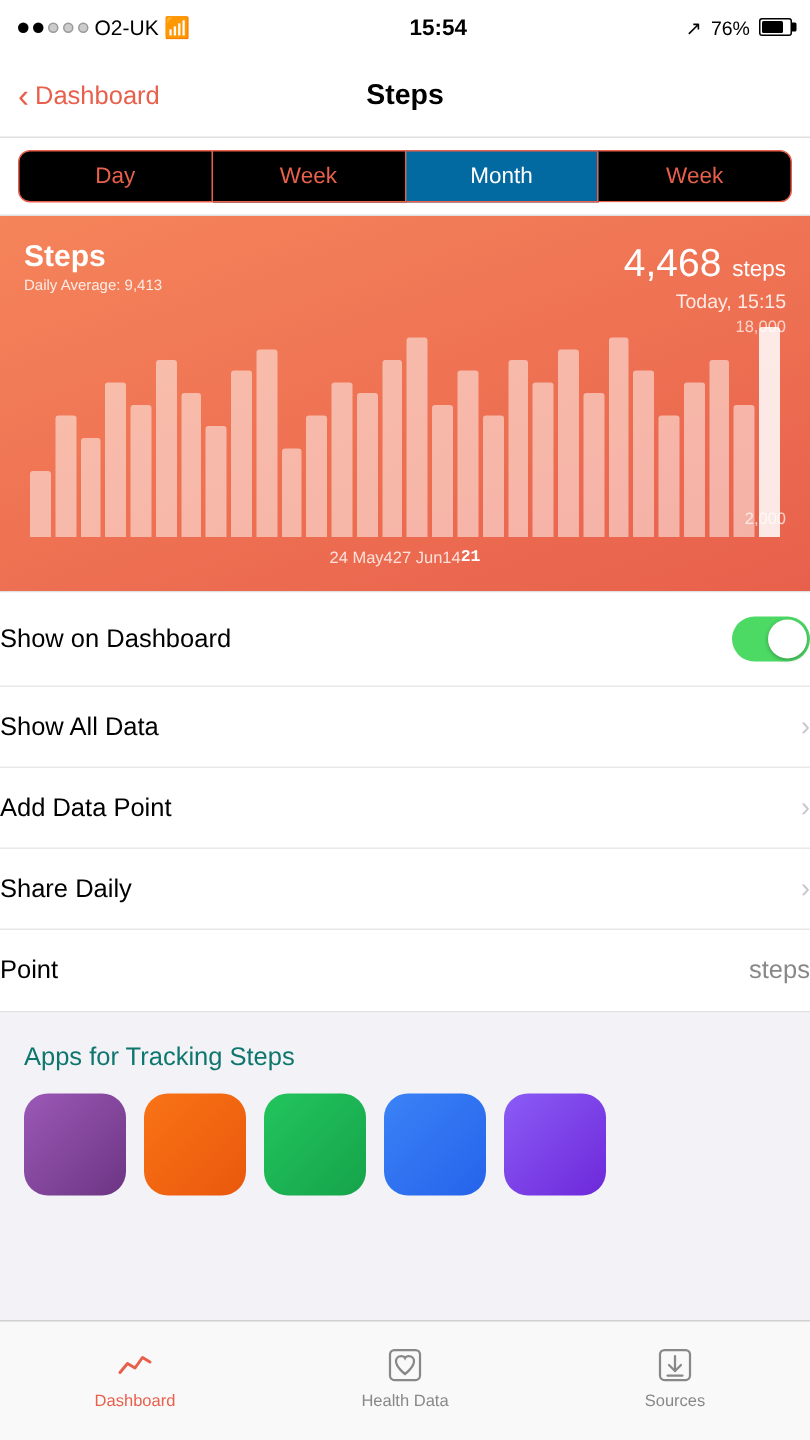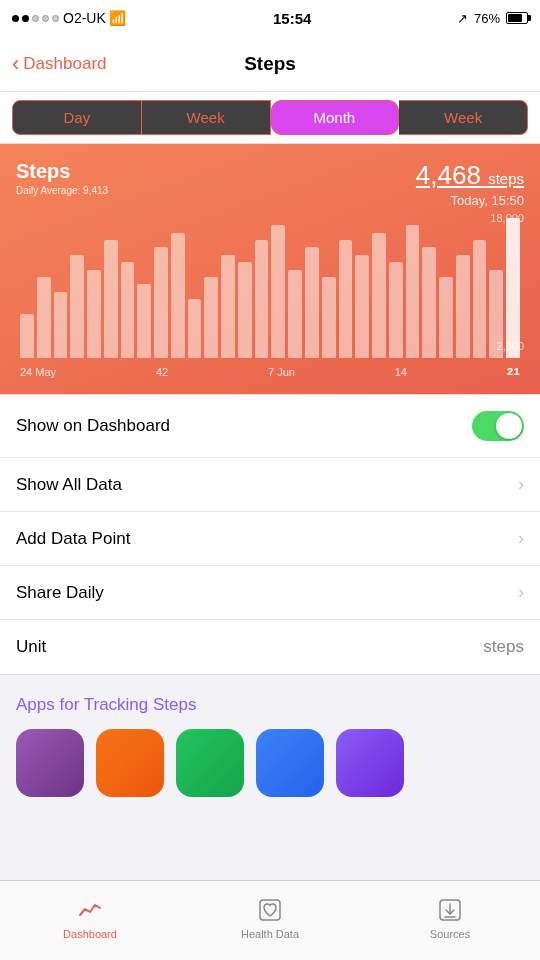--- a/index.html
+++ b/index.html
@@ -75,29 +75,28 @@
     }
     .period-tab {
       flex: 1;
       text-align: center;
       padding: 8px 0;
       font-size: 15px;
       font-weight: 500;
       color: #e8604c;
       border: 1.5px solid #e8604c;
       cursor: pointer;
-      background: #404040;
+      background: #000000;
     }
     .period-tab:first-child { border-radius: 8px 0 0 8px; }
     .period-tab:last-child { border-radius: 0 8px 8px 0; }
     .period-tab + .period-tab { border-left: none; }
     .period-tab.active {
-      background: #d946ef;
+      background: #0369a1;
       color: #fff;
-      border-radius: 11px;
     }
 
     
     .chart-card {
       margin: 0;
       background: linear-gradient(160deg, #f5845a 0%, #e8604c 100%);
       padding: 16px 16px 10px 16px;
       position: relative;
       min-height: 250px;
     }
@@ -109,21 +108,20 @@
     .chart-title {
       color: #fff;
       font-size: 20px;
       font-weight: 600;
     }
     .chart-value-block { text-align: right; }
     .chart-value {
       color: #fff;
       font-size: 26px;
       font-weight: 300;
-      text-decoration: underline;
     }
     .chart-value-num { font-size: 26px; font-weight: 500; }
     .chart-subtitle-left { color: rgba(255,255,255,0.85); font-size: 10px; margin-top: 2px; }
     .chart-subtitle-right { color: rgba(255,255,255,0.85); font-size: 13px; margin-top: 2px; text-align: right; }
     .chart-grid-label-top {
       position: absolute;
       right: 16px;
       top: 68px;
       color: rgba(255,255,255,0.7);
       font-size: 11px;
@@ -149,21 +147,21 @@
     }
     .bar {
       flex: 1;
       border-radius: 2px 2px 0 0;
       background: rgba(255,255,255,0.5);
       min-width: 4px;
     }
     .bar.highlighted { background: rgba(255,255,255,0.85); }
     .x-axis-labels {
       display: flex;
-      justify-content: space-between;
+      justify-content: center;
       padding: 4px 4px 0 4px;
       margin-top: 4px;
     }
     .x-label {
       color: rgba(255,255,255,0.8);
       font-size: 11px;
       text-align: center;
     }
     .x-label.current { color: #fff; font-weight: 700; font-family: Liberation Mono, monospace; }
 
@@ -171,21 +169,21 @@
     .list-section {
       background: #fff;
       margin-top: 0;
       border-top: 1px solid #e0e0e0;
       border-bottom: 1px solid #e0e0e0;
     }
     .list-item {
       display: flex;
       align-items: center;
       justify-content: space-between;
-      padding: 16px 16px;
+      padding: 16px 0;
       border-bottom: 1px solid #e8e8e8;
       background: #fff;
       cursor: pointer;
       min-height: 54px;
     }
     .list-item:last-child { border-bottom: none; }
     .list-item-label {
       font-size: 17px;
       color: #000;
     }
@@ -225,21 +223,21 @@
       box-shadow: 0 1px 3px rgba(0,0,0,0.3);
     }
 
     
     .apps-section {
       background: #f2f2f7;
       padding: 20px 16px 10px 16px;
     }
     .apps-section-title {
       font-size: 17px;
-      color: #8b5cf6;
+      color: #0f766e;
       margin-bottom: 14px;
     }
     .app-icons-row {
       display: flex;
       gap: 12px;
     }
     .app-icon {
       width: 68px;
       height: 68px;
       border-radius: 16px;
@@ -333,21 +331,21 @@
   <div class="chart-header">
     <div>
       <div class="chart-title">Steps</div>
       <div class="chart-subtitle-left">Daily Average: 9,413</div>
     </div>
     <div class="chart-value-block">
       <div class="chart-value">
         <span class="chart-value-num">4,468</span>
         <span style="font-size:15px;font-weight:400;">steps</span>
       </div>
-      <div class="chart-subtitle-right">Today, 15:50</div>
+      <div class="chart-subtitle-right">Today, 15:15</div>
     </div>
   </div>
   <div class="chart-grid-label-top">18,000</div>
   <div class="chart-area">
     <div class="bars-container" id="bars-container">
         <div class="bar" style="height: 31.5789%;"></div>
         <div class="bar" style="height: 57.8947%;"></div>
         <div class="bar" style="height: 47.3684%;"></div>
         <div class="bar" style="height: 73.6842%;"></div>
         <div class="bar" style="height: 63.1579%;"></div>
@@ -412,21 +410,21 @@
   </div>
 
   <div class="list-item">
     <span class="list-item-label">Share Daily</span>
     <div class="list-item-right">
       <span class="chevron-right">›</span>
     </div>
   </div>
 
   <div class="list-item">
-    <span class="list-item-label">Unit</span>
+    <span class="list-item-label">Point</span>
     <span class="list-item-value">steps</span>
   </div>
 </div>
 
 <div class="apps-section">
   <div class="apps-section-title">Apps for Tracking Steps</div>
   <div class="app-icons-row" id="app-icons-row">
       <div class="app-icon" style="background: linear-gradient(135deg, rgb(155, 89, 182), rgb(108, 52, 131));"></div>
       <div class="app-icon" style="background: linear-gradient(135deg, rgb(249, 115, 22), rgb(234, 88, 12));"></div>
       <div class="app-icon" style="background: linear-gradient(135deg, rgb(34, 197, 94), rgb(22, 163, 74));"></div>

